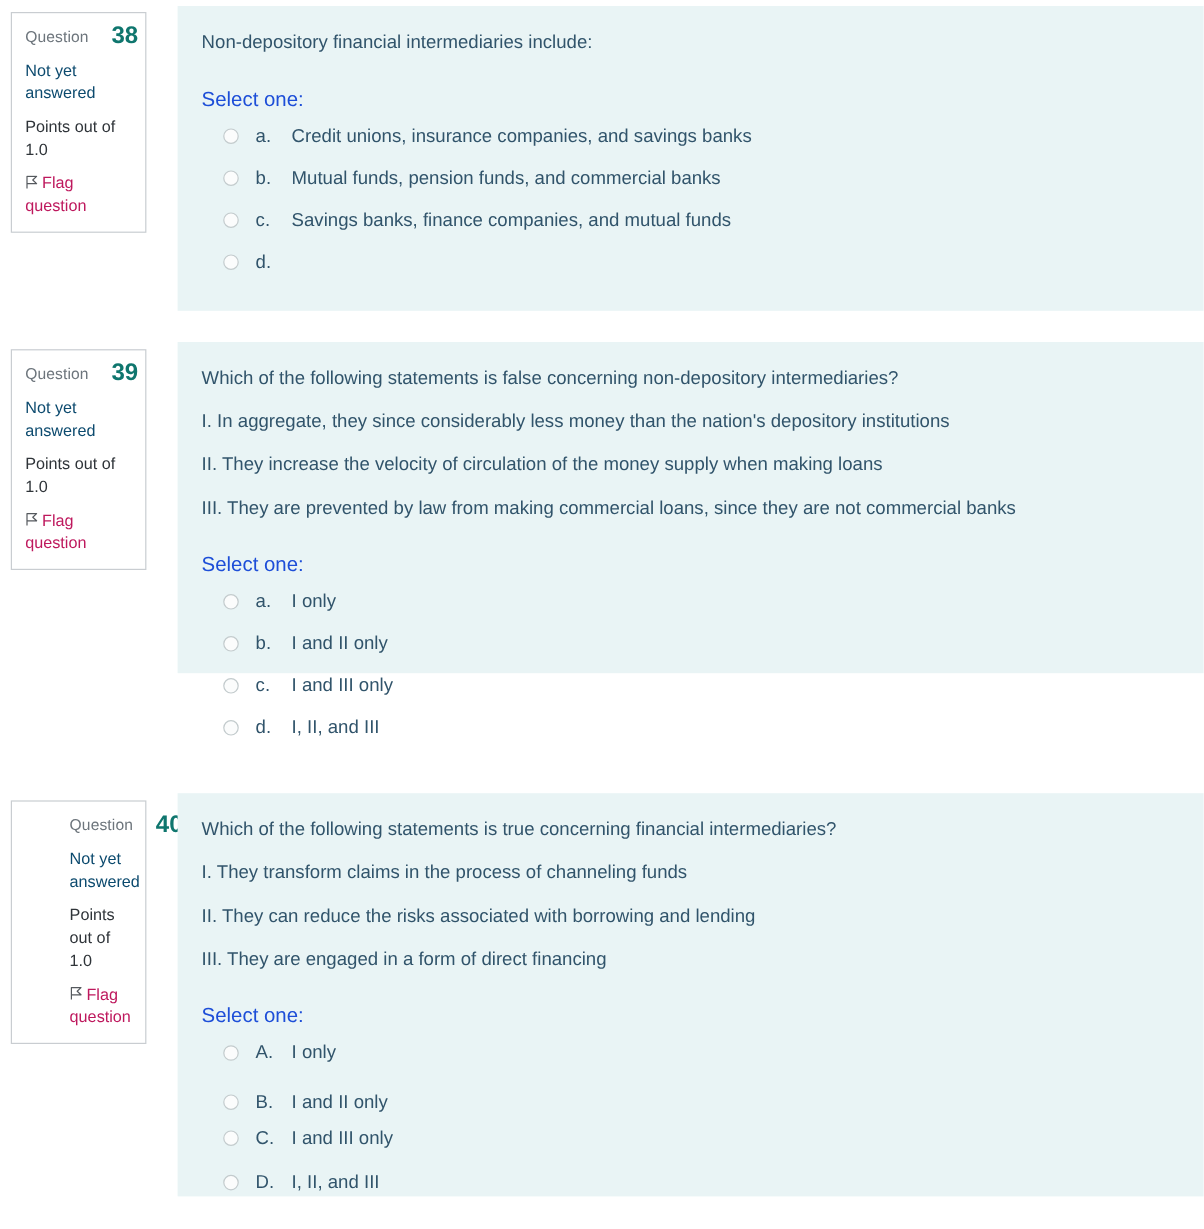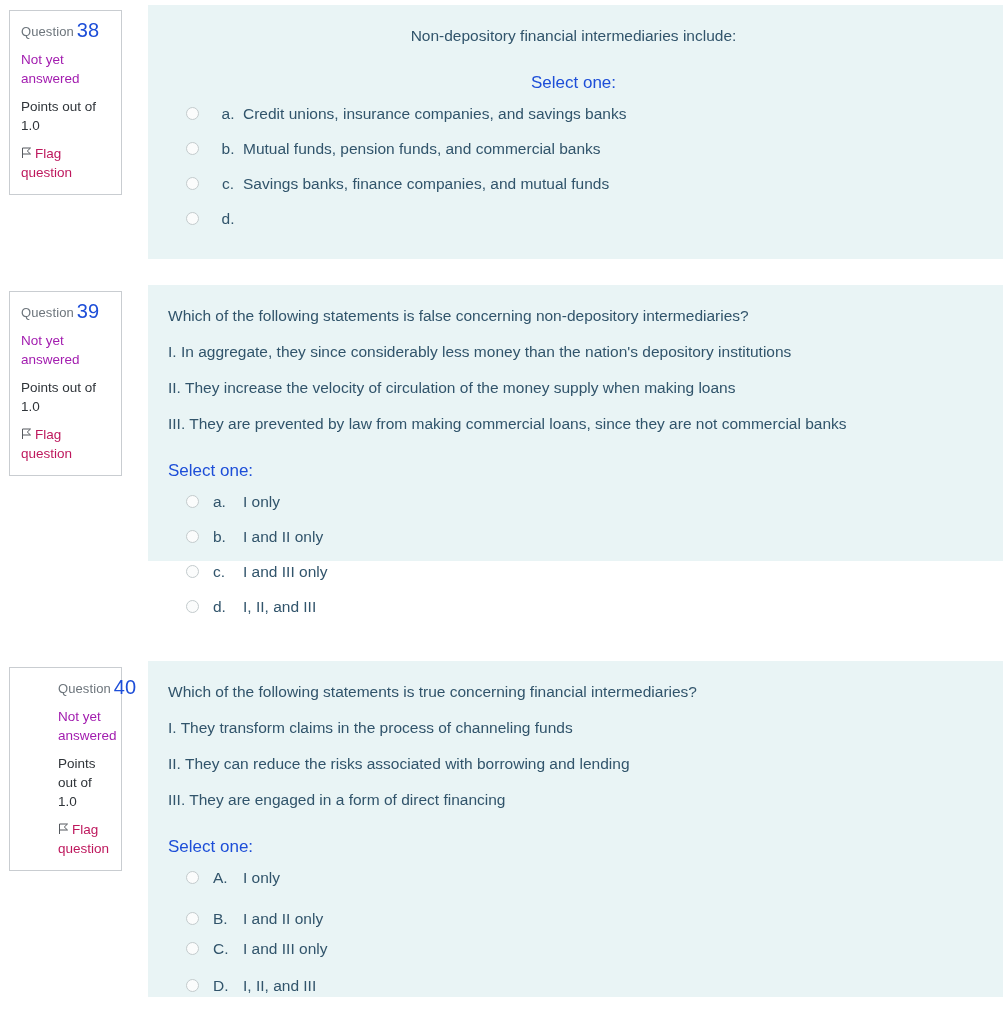--- a/index.html
+++ b/index.html
@@ -43,28 +43,28 @@
     margin-bottom: 9px;
     white-space: nowrap;
   }
   .q-info-header .q-word {
     font-size: 13px;
     color: #6d757c;
     letter-spacing: 0.1px;
   }
   .q-info-header .q-num {
     font-size: 20px;
-    font-weight: normal;
-    color: #1d4ed8;
-    margin-left: 3px;
+    font-weight: bold;
+    color: #0f766e;
+    margin-left: 19px;
     vertical-align: -1px;
   }
   .q-info-state {
     margin-bottom: 9px;
-    color: #a21caf;
+    color: #0c4a6e;
   }
   .q-info-points {
     margin-bottom: 9px;
     color: #2f3439;
   }
   .q-info-flag {
     color: #be185d;
     display: block;
   }
   .flag-icon {
@@ -153,21 +153,21 @@
       <div class="q-info-points">Points out of 1.0</div>
       <a class="q-info-flag" href="#" style="text-decoration:none;">
         <span class="flag-icon">
           <svg width="11" height="12" viewBox="0 0 11 12" fill="none" xmlns="http://www.w3.org/2000/svg">
             <path d="M1.5 11 L1.5 1 L9.5 1 L6.3 4 L9.5 7 L1.5 7" stroke="#55595e" stroke-width="1" fill="none" stroke-linejoin="round"></path>
           </svg>
         </span><span>Flag question</span>
       </a>
     </div>
 
-    <div class="q-content" style="top:5px; height:254px;text-align:center;">
+    <div class="q-content" style="top:5px; height:254px;">
       <div class="q-text">Non-depository financial intermediaries include:</div>
       <div class="select-one">Select one:</div>
       <ul class="answers">
         <li class="answer">
           <span class="radio"></span>
           <span class="answer-letter">a.</span>
           <span class="answer-text">Credit unions, insurance companies, and savings banks</span>
         </li>
         <li class="answer">
           <span class="radio"></span>

